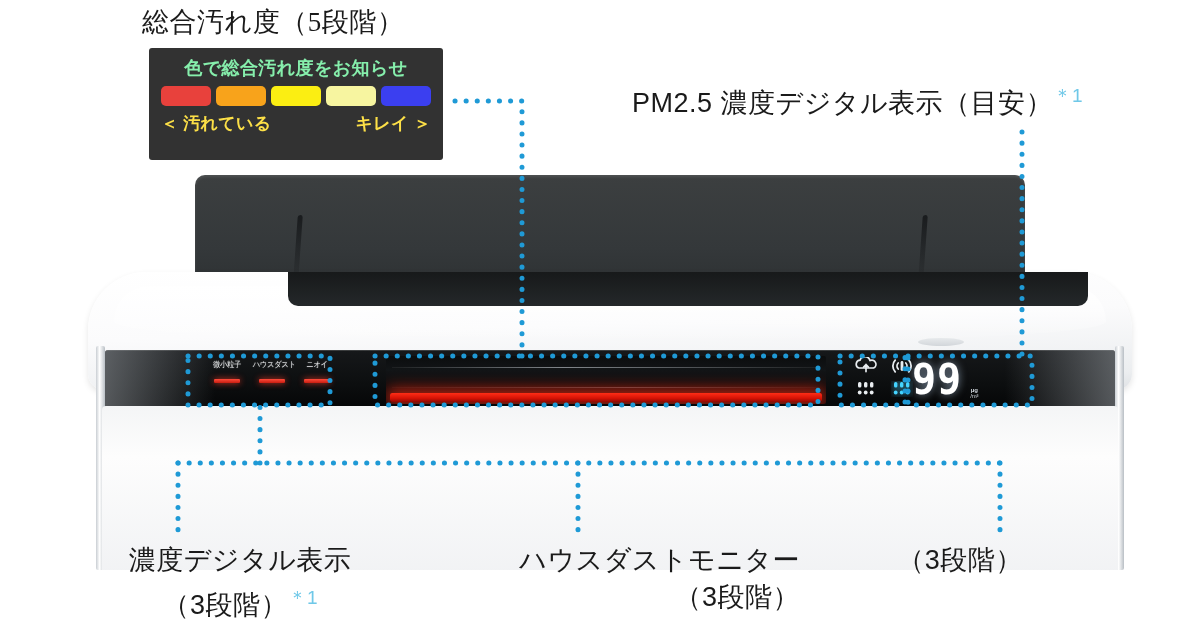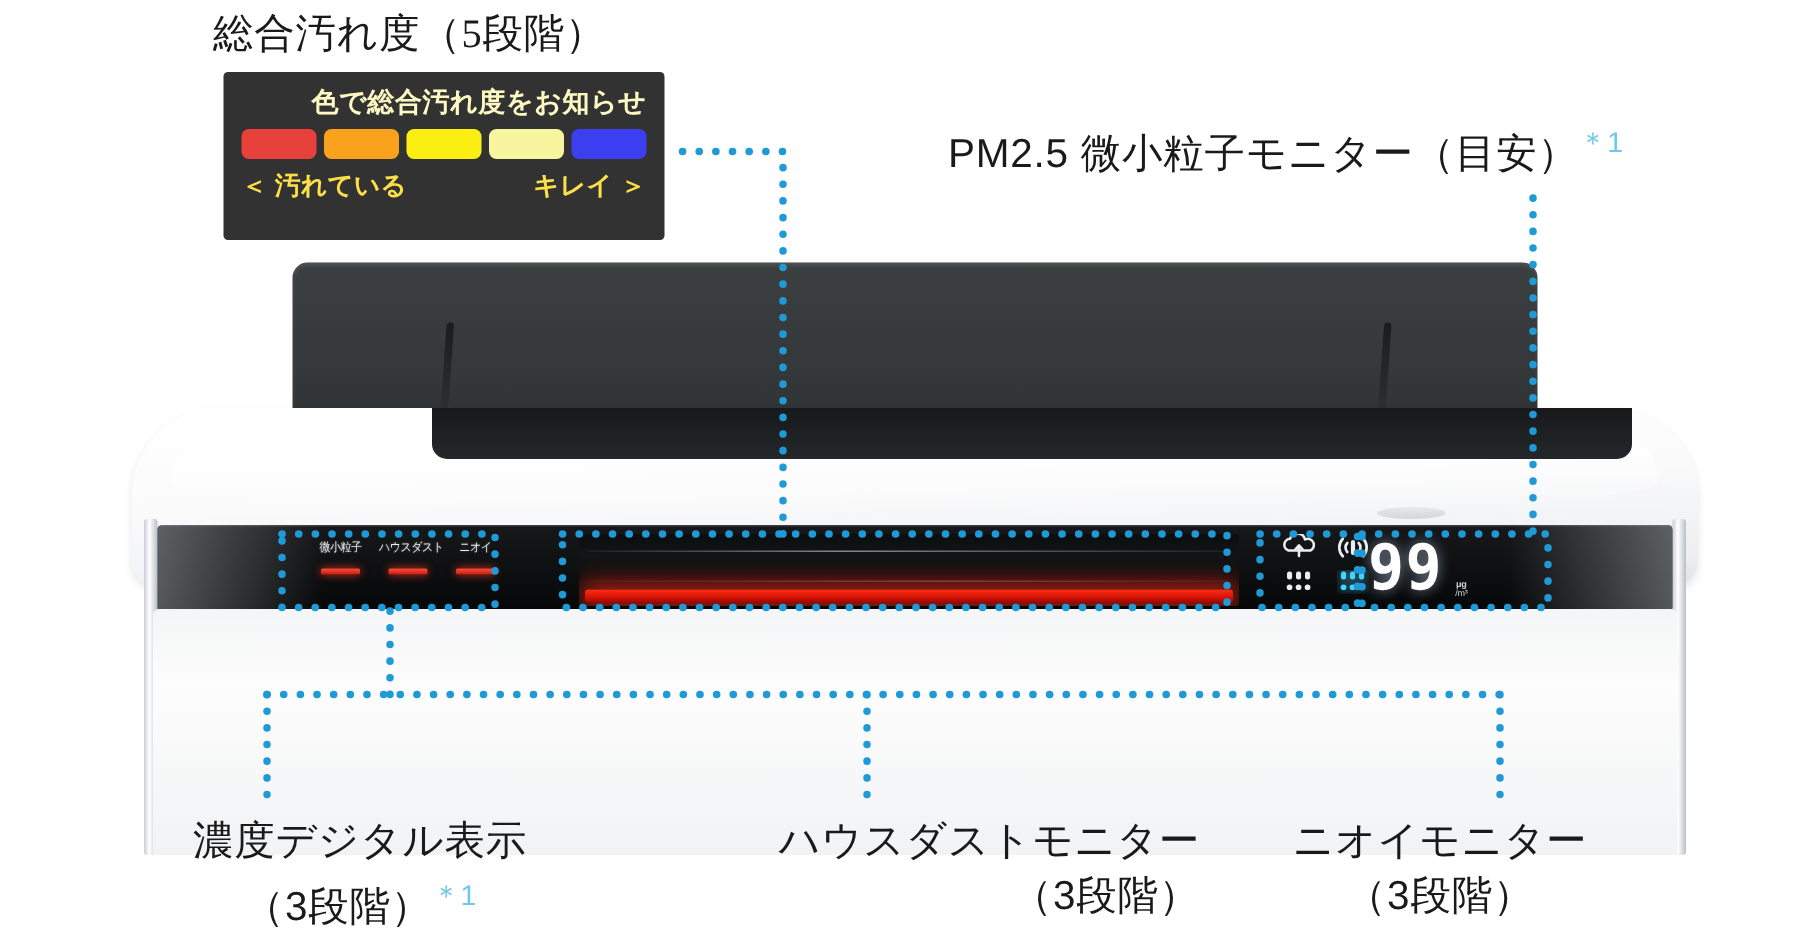--- a/index.html
+++ b/index.html
@@ -245,26 +245,26 @@
   
   #legend {
     position: absolute;
     left: 149px; top: 48px;
     width: 294px; height: 112px;
     background: #323232;
     border-radius: 3px;
     padding: 8px 12px 9px;
   }
   #legend .lg-title {
-    color: #fef9c3;
+    color: #86efac;
     font-size: 18px;
     line-height: 24px;
     letter-spacing: 0.4px;
     font-weight: 600;
-    text-align: right;
+    text-align: center;
     white-space: nowrap;
   }
   #legend .swatches {
     display: flex; gap: 5px; margin-top: 6px;
   }
   #legend .swatch {
     flex: 1; height: 20px; border-radius: 5px;
   }
   #legend .lg-foot {
     display: flex; justify-content: space-between;
@@ -395,35 +395,34 @@
       <span>＜ 汚れている</span>
       <span>キレイ ＞</span>
     </div>
   </div>
 
   <div class="callout" id="t-overall">
     <span>総合汚れ度（5段階）</span>
   </div>
 
   <div class="callout" id="t-pm25">
-    <span>PM2.5 微小粒子モニター（目安）</span><span class="sup">＊1</span>
+    <span>PM2.5 濃度デジタル表示（目安）</span><span class="sup">＊1</span>
   </div>
 
   <div class="bottom-label" id="b-fine">
     <div>濃度デジタル表示</div>
     <div><span>（3段階）</span><span class="sup">＊1</span></div>
   </div>
 
   <div class="bottom-label" id="b-dust">
     <div>ハウスダストモニター</div>
     <div>（3段階）</div>
   </div>
 
   <div class="bottom-label" id="b-odor">
-    <div>ニオイモニター</div>
     <div>（3段階）</div>
   </div>
 
   <svg id="connectors">
     <g fill="none" stroke="#1f9ad6" stroke-width="5" stroke-linecap="round" stroke-dasharray="0.1 11">
 
       <path d="M455,101 H522 V357"></path>
 
       <path d="M375,356 H818 V405 H375 Z"></path>
 

